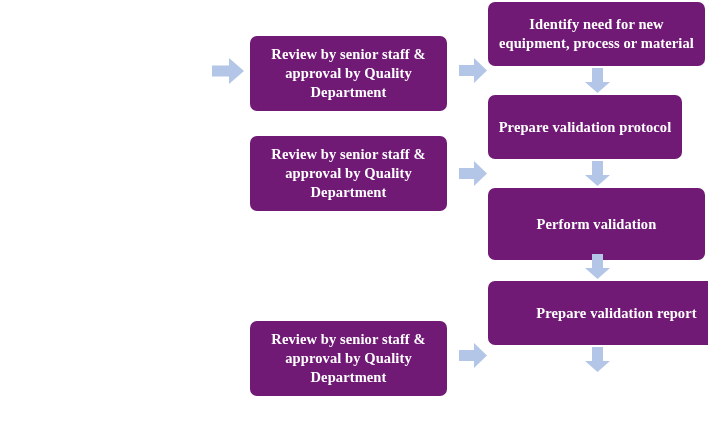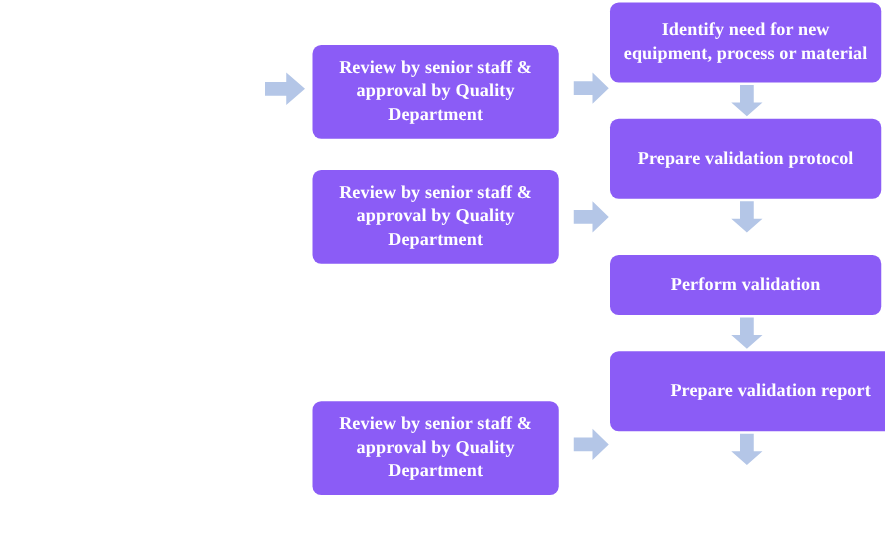--- a/index.html
+++ b/index.html
@@ -13,21 +13,21 @@
   #canvas {
     position: relative;
     width: 708px;
     height: 438px;
     background: #ffffff;
     overflow: hidden;
   }
   .node {
     position: absolute;
     box-sizing: border-box;
-    background: #8b5cf6;
+    background: #701a75;
     border-radius: 7px;
     color: #ffffff;
     font-weight: bold;
     font-size: 14.5px;
     line-height: 1.30;
     letter-spacing: 0.1px;
     text-align: center;
     display: flex;
     align-items: center;
     justify-content: center;
@@ -56,23 +56,23 @@
 
 
   <div class="node" style="left:250px; top:36px; width:197px; height:75px;">Review by senior staff &amp; approval by Quality Department</div>
 
   <div class="node" style="left:250px; top:136px; width:197px; height:75px;">Review by senior staff &amp; approval by Quality Department</div>
 
   <div class="node" style="left:250px; top:321px; width:197px; height:75px;">Review by senior staff &amp; approval by Quality Department</div>
 
   <div class="node" style="left:488px; top:2px; width:217px; height:64px;">Identify need for new equipment, process or material</div>
 
-  <div class="node" style="left:488px; top:95px; width:217px; height:64px;">Prepare validation protocol</div>
+  <div class="node" style="left:488px; top:95px; width:194px; height:64px;">Prepare validation protocol</div>
 
-  <div class="node" style="left:488px; top:188px; width:217px; height:48px;margin-top:16px;">Perform validation</div>
+  <div class="node" style="left:488px; top:188px; width:217px; height:72px;">Perform validation</div>
 
   <div class="node" style="left:488px; top:281px; width:257px; height:64px;">Prepare validation report</div>
 
 
   <div class="arrow" style="left:212px; top:58px; width:32px; height:26px;">
     <svg viewBox="0 0 32 26" preserveAspectRatio="none">
       <polygon class="arrow-fill" points="0,7.5 17,7.5 17,0 32,13 17,26 17,18.5 0,18.5"></polygon>
     </svg>
   </div>
 

